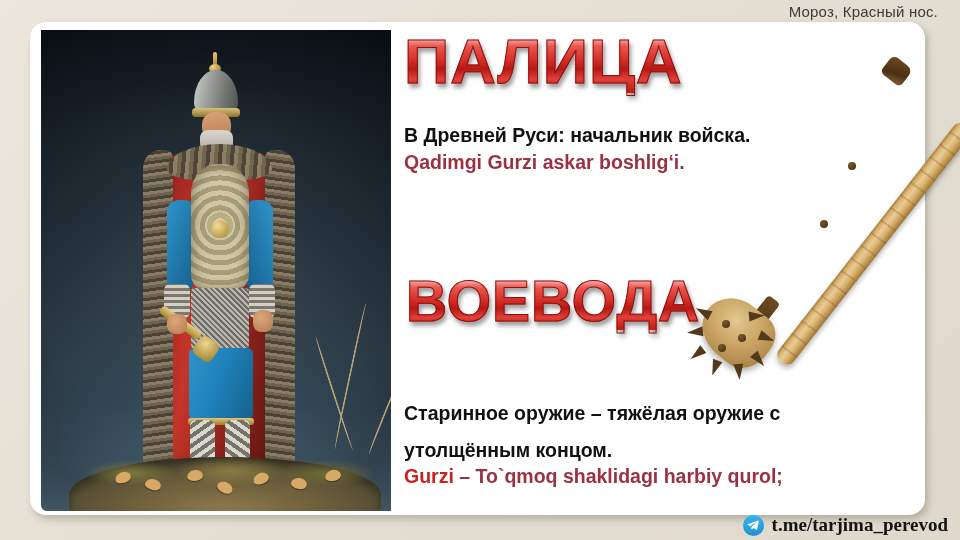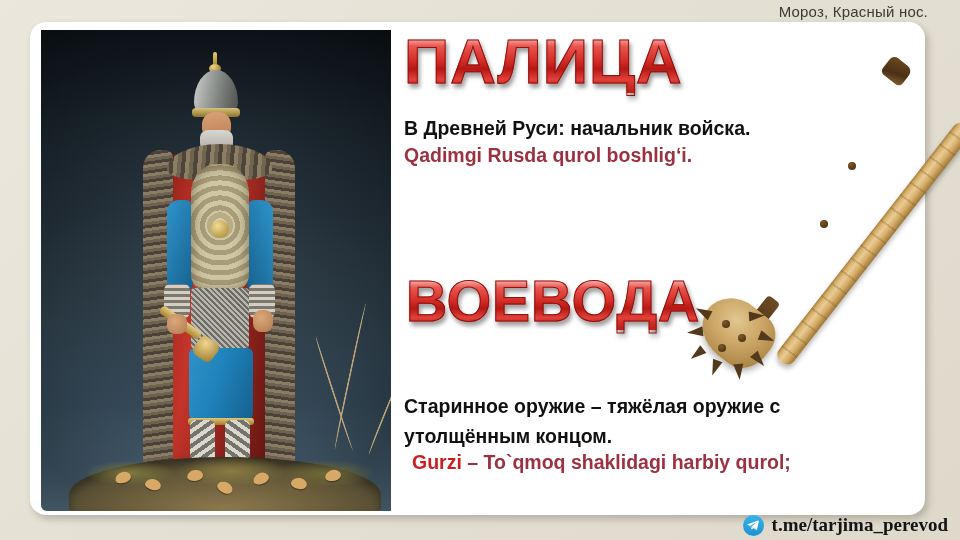--- a/index.html
+++ b/index.html
@@ -19,21 +19,21 @@
   #slide {
     position: absolute;
     inset: 0;
     background: linear-gradient(135deg, #ebe7dc 0%, #e4e0d4 45%, #ded9cb 100%);
   }
 
   
   #header-note {
     position: absolute;
     top: 3px;
-    right: 32px;
+    right: 22px;
     font-size: 15px;
     color: #3a3a38;
     letter-spacing: .2px;
     white-space: nowrap;
   }
 
   
   #content-card {
     position: absolute;
     left: 30px;
@@ -221,30 +221,30 @@
     top: 243px;
     font-size: 57px;
   }
 
   .desc-block { position: absolute; left: 4px; width: 470px; }
   .desc-ru {
     font-size: 19.5px;
     font-weight: bold;
     color: #111111;
     line-height: 1.32;
-    margin: 4px 0 1px 0;
+    margin: 11px 0 1px 0;
   }
   .desc-uz {
     font-size: 19.5px;
     font-weight: bold;
     color: #9b3141;
     line-height: 1.32;
     margin: 0;
   }
-  .desc-uz .kw { color: #cc1f1f; margin-left: 8px; }
+  .desc-uz .kw { color: #cc1f1f; }
 
   #desc-voevoda { top: 82px; }
   #desc-palitsa { top: 360px; width: 480px; }
 
   
   #club {
     position: absolute;
     left: 688px;
     top: 52px;
     width: 230px;
@@ -396,21 +396,21 @@
     <div class="leaf" style="left:250px; bottom:22px; transform:rotate(9deg);"></div>
     <div class="leaf" style="left:284px; bottom:30px; transform:rotate(-12deg);"></div>
   </div>
 
   <div id="right-col">
 
     <div id="title-voevoda" class="wordart">ПАЛИЦА</div>
 
     <div id="desc-voevoda" class="desc-block">
       <p class="desc-ru">В Древней Руси: начальник войска.</p>
-      <p class="desc-uz">Qadimgi Rusda qurol boshlig‘i.</p>
+      <p class="desc-uz">Qadimgi Gurzi askar boshlig‘i.</p>
     </div>
 
     <div id="title-palitsa" class="wordart">ВОЕВОДА</div>
 
     <div id="desc-palitsa" class="desc-block">
       <p class="desc-ru">Старинное оружие – тяжёлая оружие с</p>
       <p class="desc-ru">утолщённым концом.</p>
       <p class="desc-uz"><span class="kw">Gurzi</span><span> – To`qmoq shaklidagi harbiy qurol;</span></p>
     </div>
   </div>

